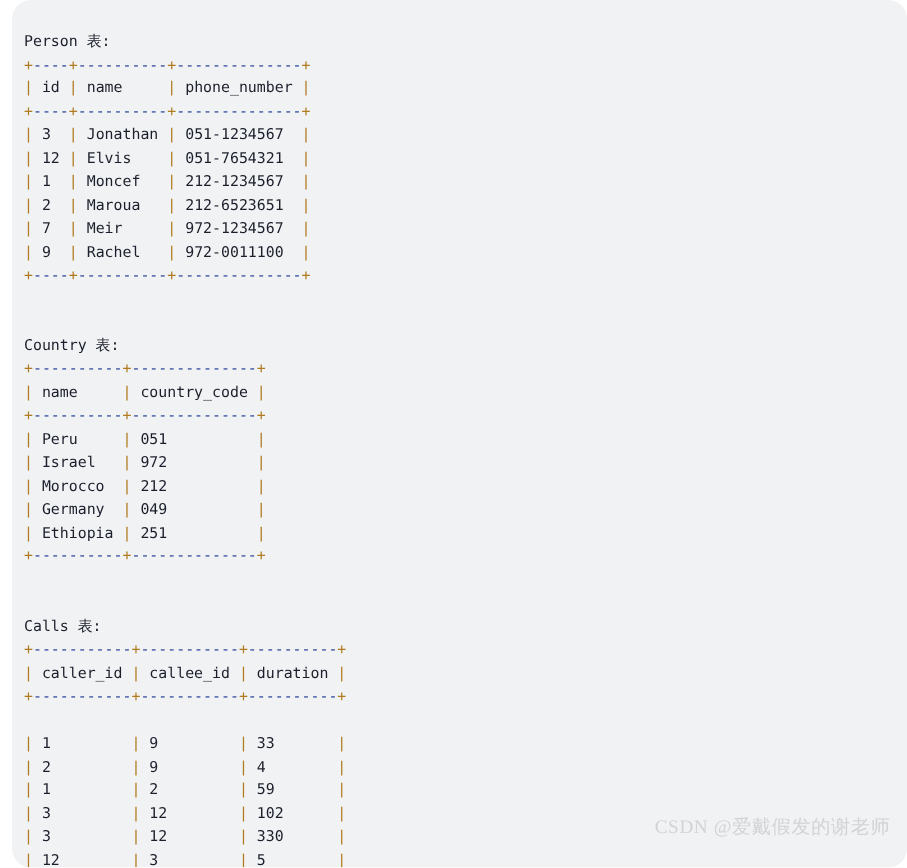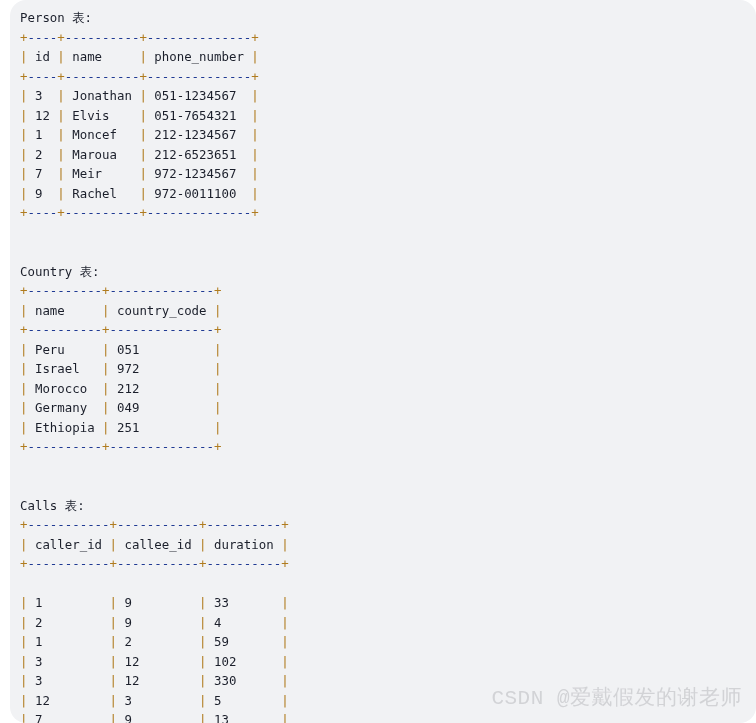--- a/index.html
+++ b/index.html
@@ -23,21 +23,21 @@
   }
 
   
   .code-block {
     position: absolute;
     left: 10px;
     top: 0;
     right: 0;
     bottom: 0;
     background: #f1f2f4;
-    padding: 8px 0 0 10px;
+    padding: 24px 0 0 10px;
     box-sizing: border-box;
     overflow: hidden;
     border-radius: 16px;
   }
 
   pre.code {
     margin: 0;
     padding: 0;
     font-family: "DejaVu Sans Mono", monospace;
     font-size: 12.4px;
@@ -54,23 +54,23 @@
   .pipe  { color: #b07b1e; }   
   .plus  { color: #b07b1e; }   
   .dash  { color: #1f3a93; }   
   .txt   { color: #1b1f2b; margin-top: 48px; }   
   .ttl   { color: #1b1f2b; }   
 
   
   .watermark {
     position: absolute;
     right: 14px;
-    bottom: 12px;
-    font-family: Liberation Mono, monospace;
-    font-size: 21px;
+    bottom: 23px;
+    font-family: Liberation Serif, serif;
+    font-size: 16px;
     color: #d2d3d6;
     letter-spacing: 0.5px;
     white-space: nowrap;
     user-select: none;
   }
 </style>
 </head>
 <body>
 
 <div id="page">

